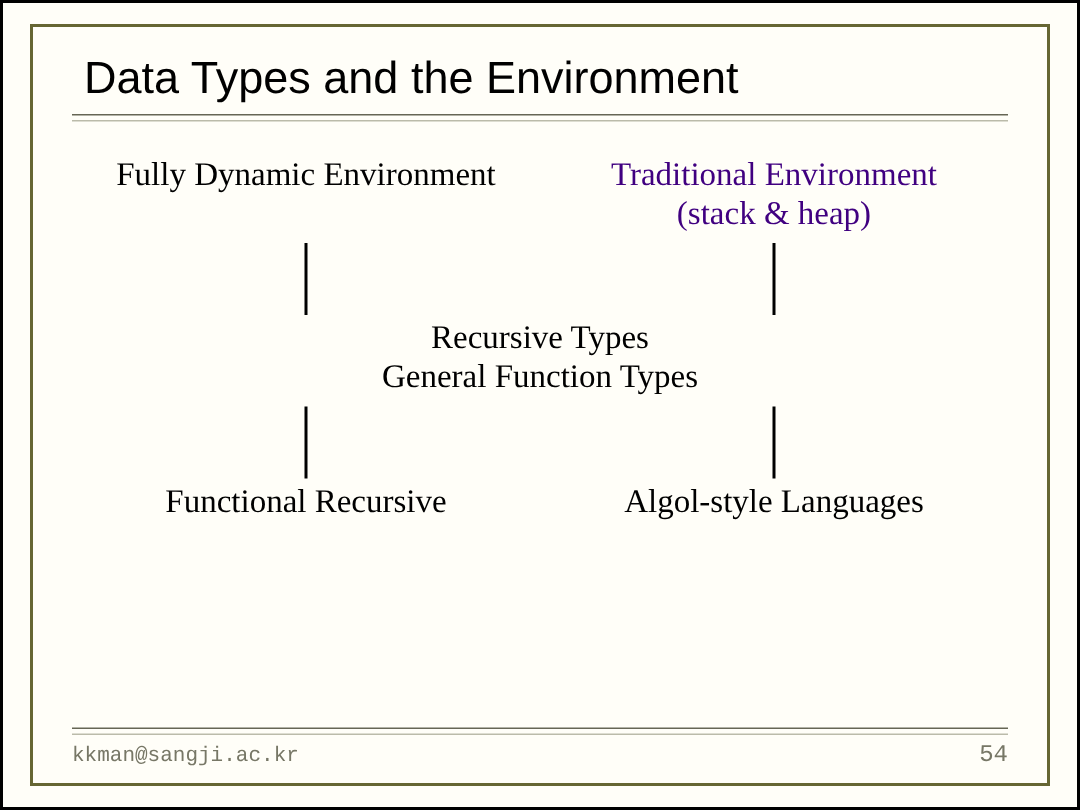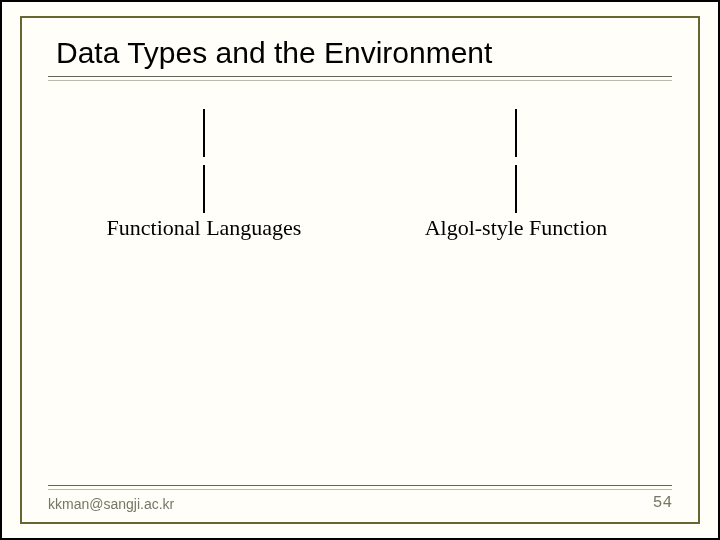--- a/index.html
+++ b/index.html
@@ -85,55 +85,66 @@
   }
   .footer .line {
     position: absolute;
     left: 0; right: 0;
     bottom: 22px;
     height: 3px;
     border-top: 1px solid #665;
     border-bottom: 1px solid #bba;
   }
   .footer .email {
-    font-family: Liberation Sans, sans-serif;
+    font-family: Liberation Mono, monospace;
   }
   .footer .num {
     font-family: Liberation Mono, monospace;
     font-size: 16px;
   }
 </style>
 </head>
 <body>
 
 <div class="slide">
   <div class="inner">
 
     <h1 class="title">Data Types and the Environment</h1>
     <div class="title-underline"></div>
 
     <div class="content">
 
-
-      <div class="connectors">
-        <div class="vline"></div>
-        <div class="vline"></div>
-      </div>
-
       <div class="row">
+        <div class="cell">Fully Dynamic Environment</div>
+        <div class="cell purple">
+          <span>Traditional Environment</span><br>
+          <span>(stack &amp; heap)</span>
+        </div>
       </div>
 
       <div class="connectors">
         <div class="vline"></div>
         <div class="vline"></div>
       </div>
 
       <div class="row">
-        <div class="cell">Functional Languages</div>
-        <div class="cell">Algol-style Function</div>
+        <div class="cell">
+          <span>Recursive Types</span><br>
+          <span>General Function Types</span>
+        </div>
+      </div>
+
+      <div class="connectors">
+        <div class="vline"></div>
+        <div class="vline"></div>
+      </div>
+
+      <div class="row">
+        <div class="cell">Functional Recursive</div>
+        <div class="cell">Algol-style Languages</div>
       </div>
 
     </div>
 
     <div class="footer">
       <div class="line"></div>
       <span class="email">kkman@sangji.ac.kr</span>
       <span class="num">54</span>
     </div>
 

